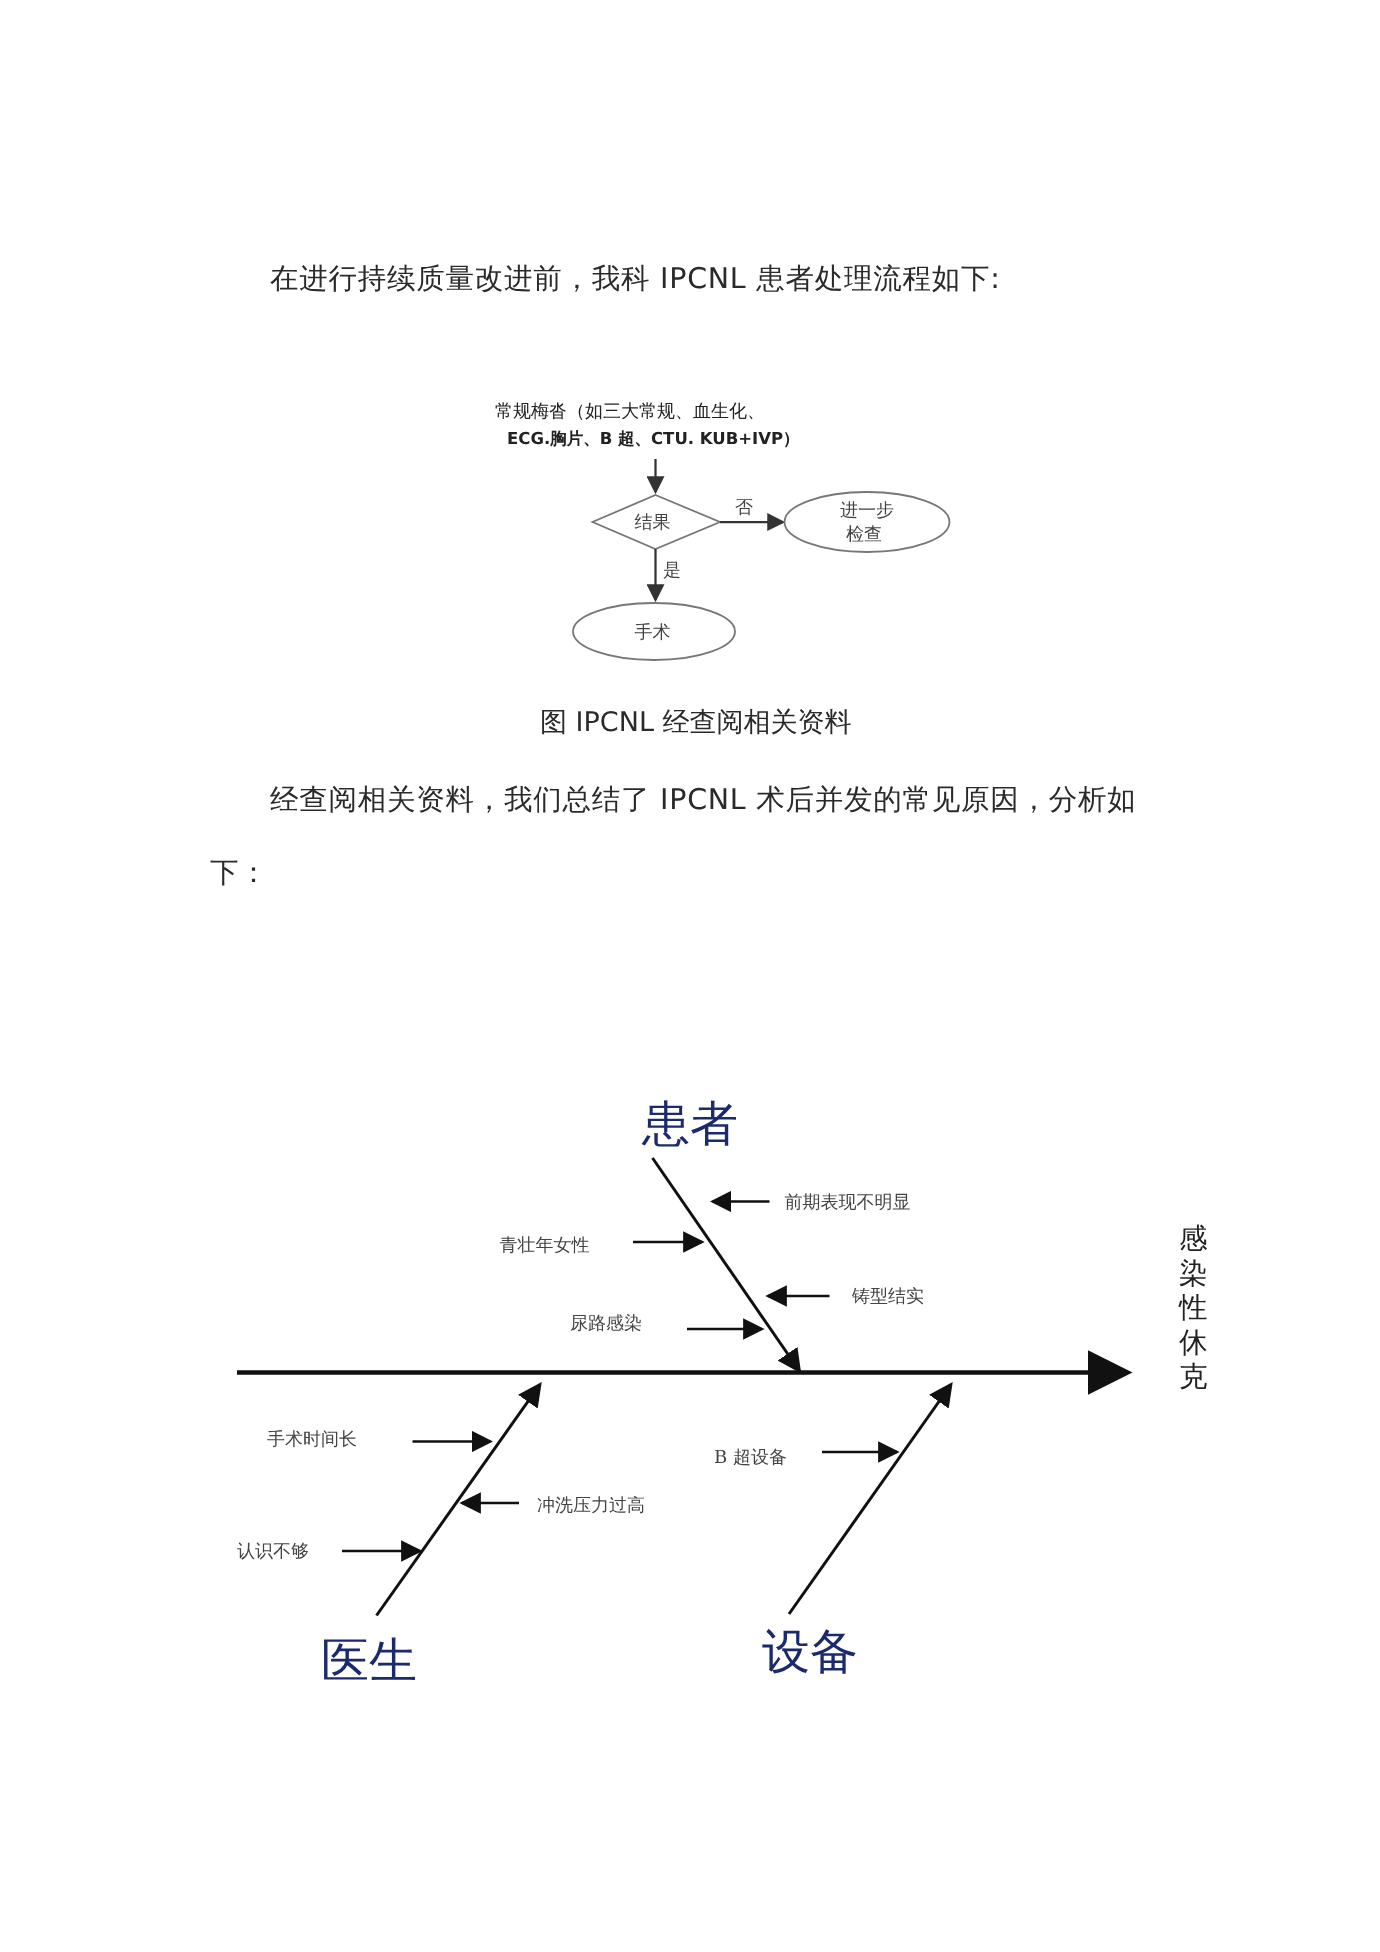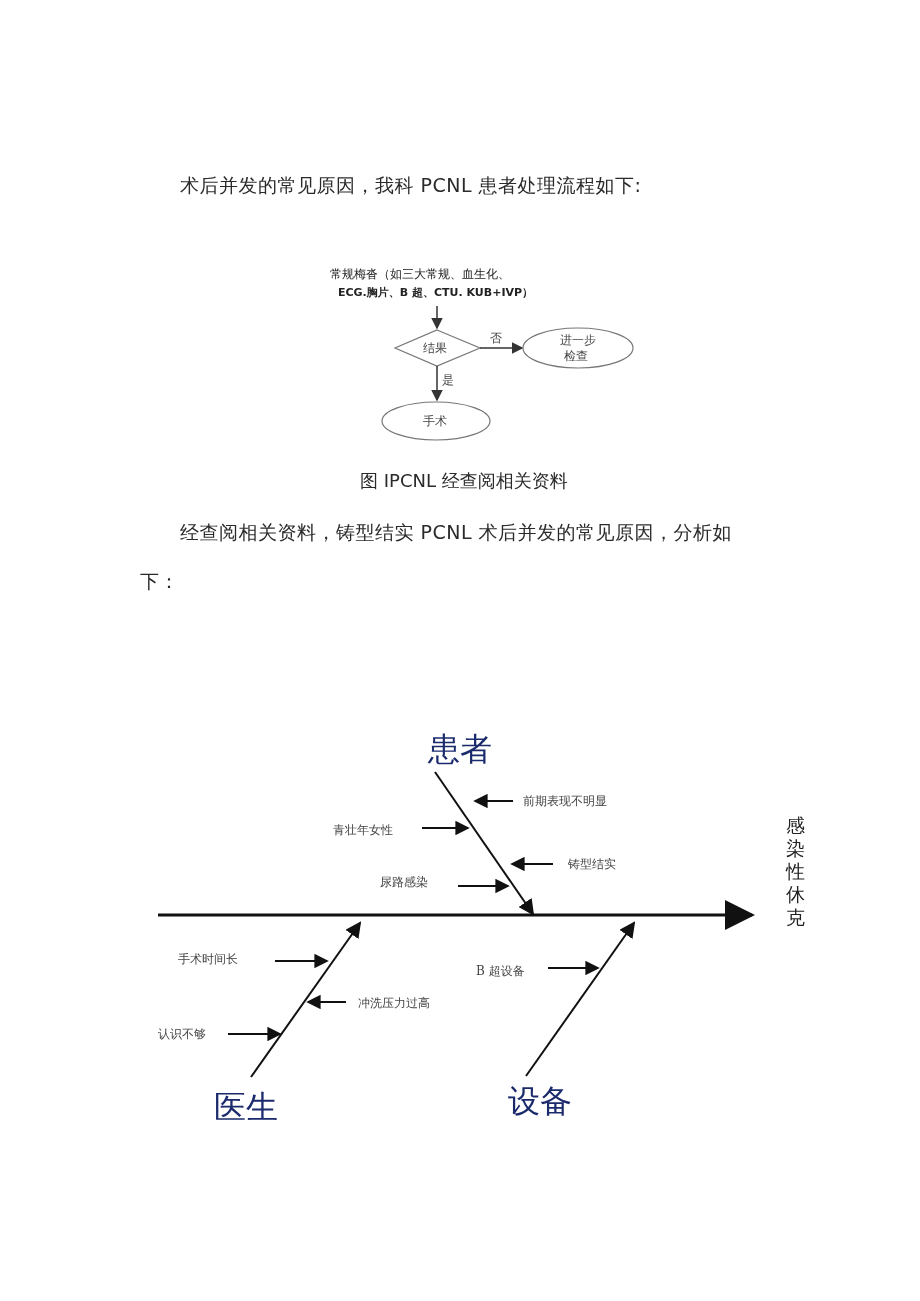--- a/index.html
+++ b/index.html
@@ -12,21 +12,21 @@
     .fig2 { position: absolute; left: 140px; top: 720px; width: 700px; height: 420px; }
     .flow-small { font-size: 12px; fill: #222; }
     .flow-node { font-size: 12px; fill: #444; }
     .fish-cause { font-size: 12px; fill: #444; font-family: "DejaVu Serif", "Liberation Serif", serif; }
     .fish-cat { font-size: 32px; fill: #1a2a6c; font-family: "DejaVu Serif", "Liberation Serif", serif; }
     .fish-head { font-size: 19px; fill: #222; font-family: "DejaVu Serif", "Liberation Serif", serif; }
   </style>
 </head>
 <body>
 
-<div class="para" style="left:180px; top:173px;">术后并发的常见原因，我科 PCNL 患者处理流程如下:</div>
+<div class="para" style="left:180px; top:173px;">在进行持续质量改进前，我科 IPCNL 患者处理流程如下:</div>
 
 <svg class="fig1" viewBox="0 0 350 190" xmlns="http://www.w3.org/2000/svg">
   <defs>
     <marker id="ah1" markerWidth="8" markerHeight="8" refX="7" refY="4" orient="auto">
       <path d="M0,0 L8,4 L0,8 Z" fill="#333"></path>
     </marker>
   </defs>
   <text class="flow-small" x="20" y="20">常规梅沓（如三大常规、血生化、</text>
   <text class="flow-small" x="28" y="38" style="font-weight:bold;font-size:11px;">ECG.胸片、B 超、CTU. KUB+IVP）</text>
 
@@ -42,21 +42,21 @@
   <text class="flow-node" x="254" y="102">检查</text>
 
   <line x1="127" y1="108" x2="127" y2="142" stroke="#333" stroke-width="1.5" marker-end="url(#ah1)"></line>
   <text class="flow-node" x="132" y="126">是</text>
   <ellipse cx="126" cy="163" rx="54" ry="19" fill="#fff" stroke="#777" stroke-width="1.2"></ellipse>
   <text class="flow-node" x="113" y="167">手术</text>
 </svg>
 
 <div class="caption" style="left:360px; top:469px;">图 IPCNL 经查阅相关资料</div>
 
-<div class="para" style="left:180px; top:520px;">经查阅相关资料，铸型结实 PCNL 术后并发的常见原因，分析如</div>
+<div class="para" style="left:180px; top:520px;">经查阅相关资料，我们总结了 IPCNL 术后并发的常见原因，分析如</div>
 <div class="para" style="left:140px; top:569px;">下：</div>
 
 <svg class="fig2" viewBox="0 0 700 420" xmlns="http://www.w3.org/2000/svg">
   <defs>
     <marker id="ah2" markerWidth="10" markerHeight="10" refX="9" refY="5" orient="auto">
       <path d="M0,0 L10,5 L0,10 Z" fill="#111"></path>
     </marker>
     <marker id="ah3" markerWidth="8" markerHeight="8" refX="7" refY="4" orient="auto">
       <path d="M0,0 L8,4 L0,8 Z" fill="#111"></path>
     </marker>

